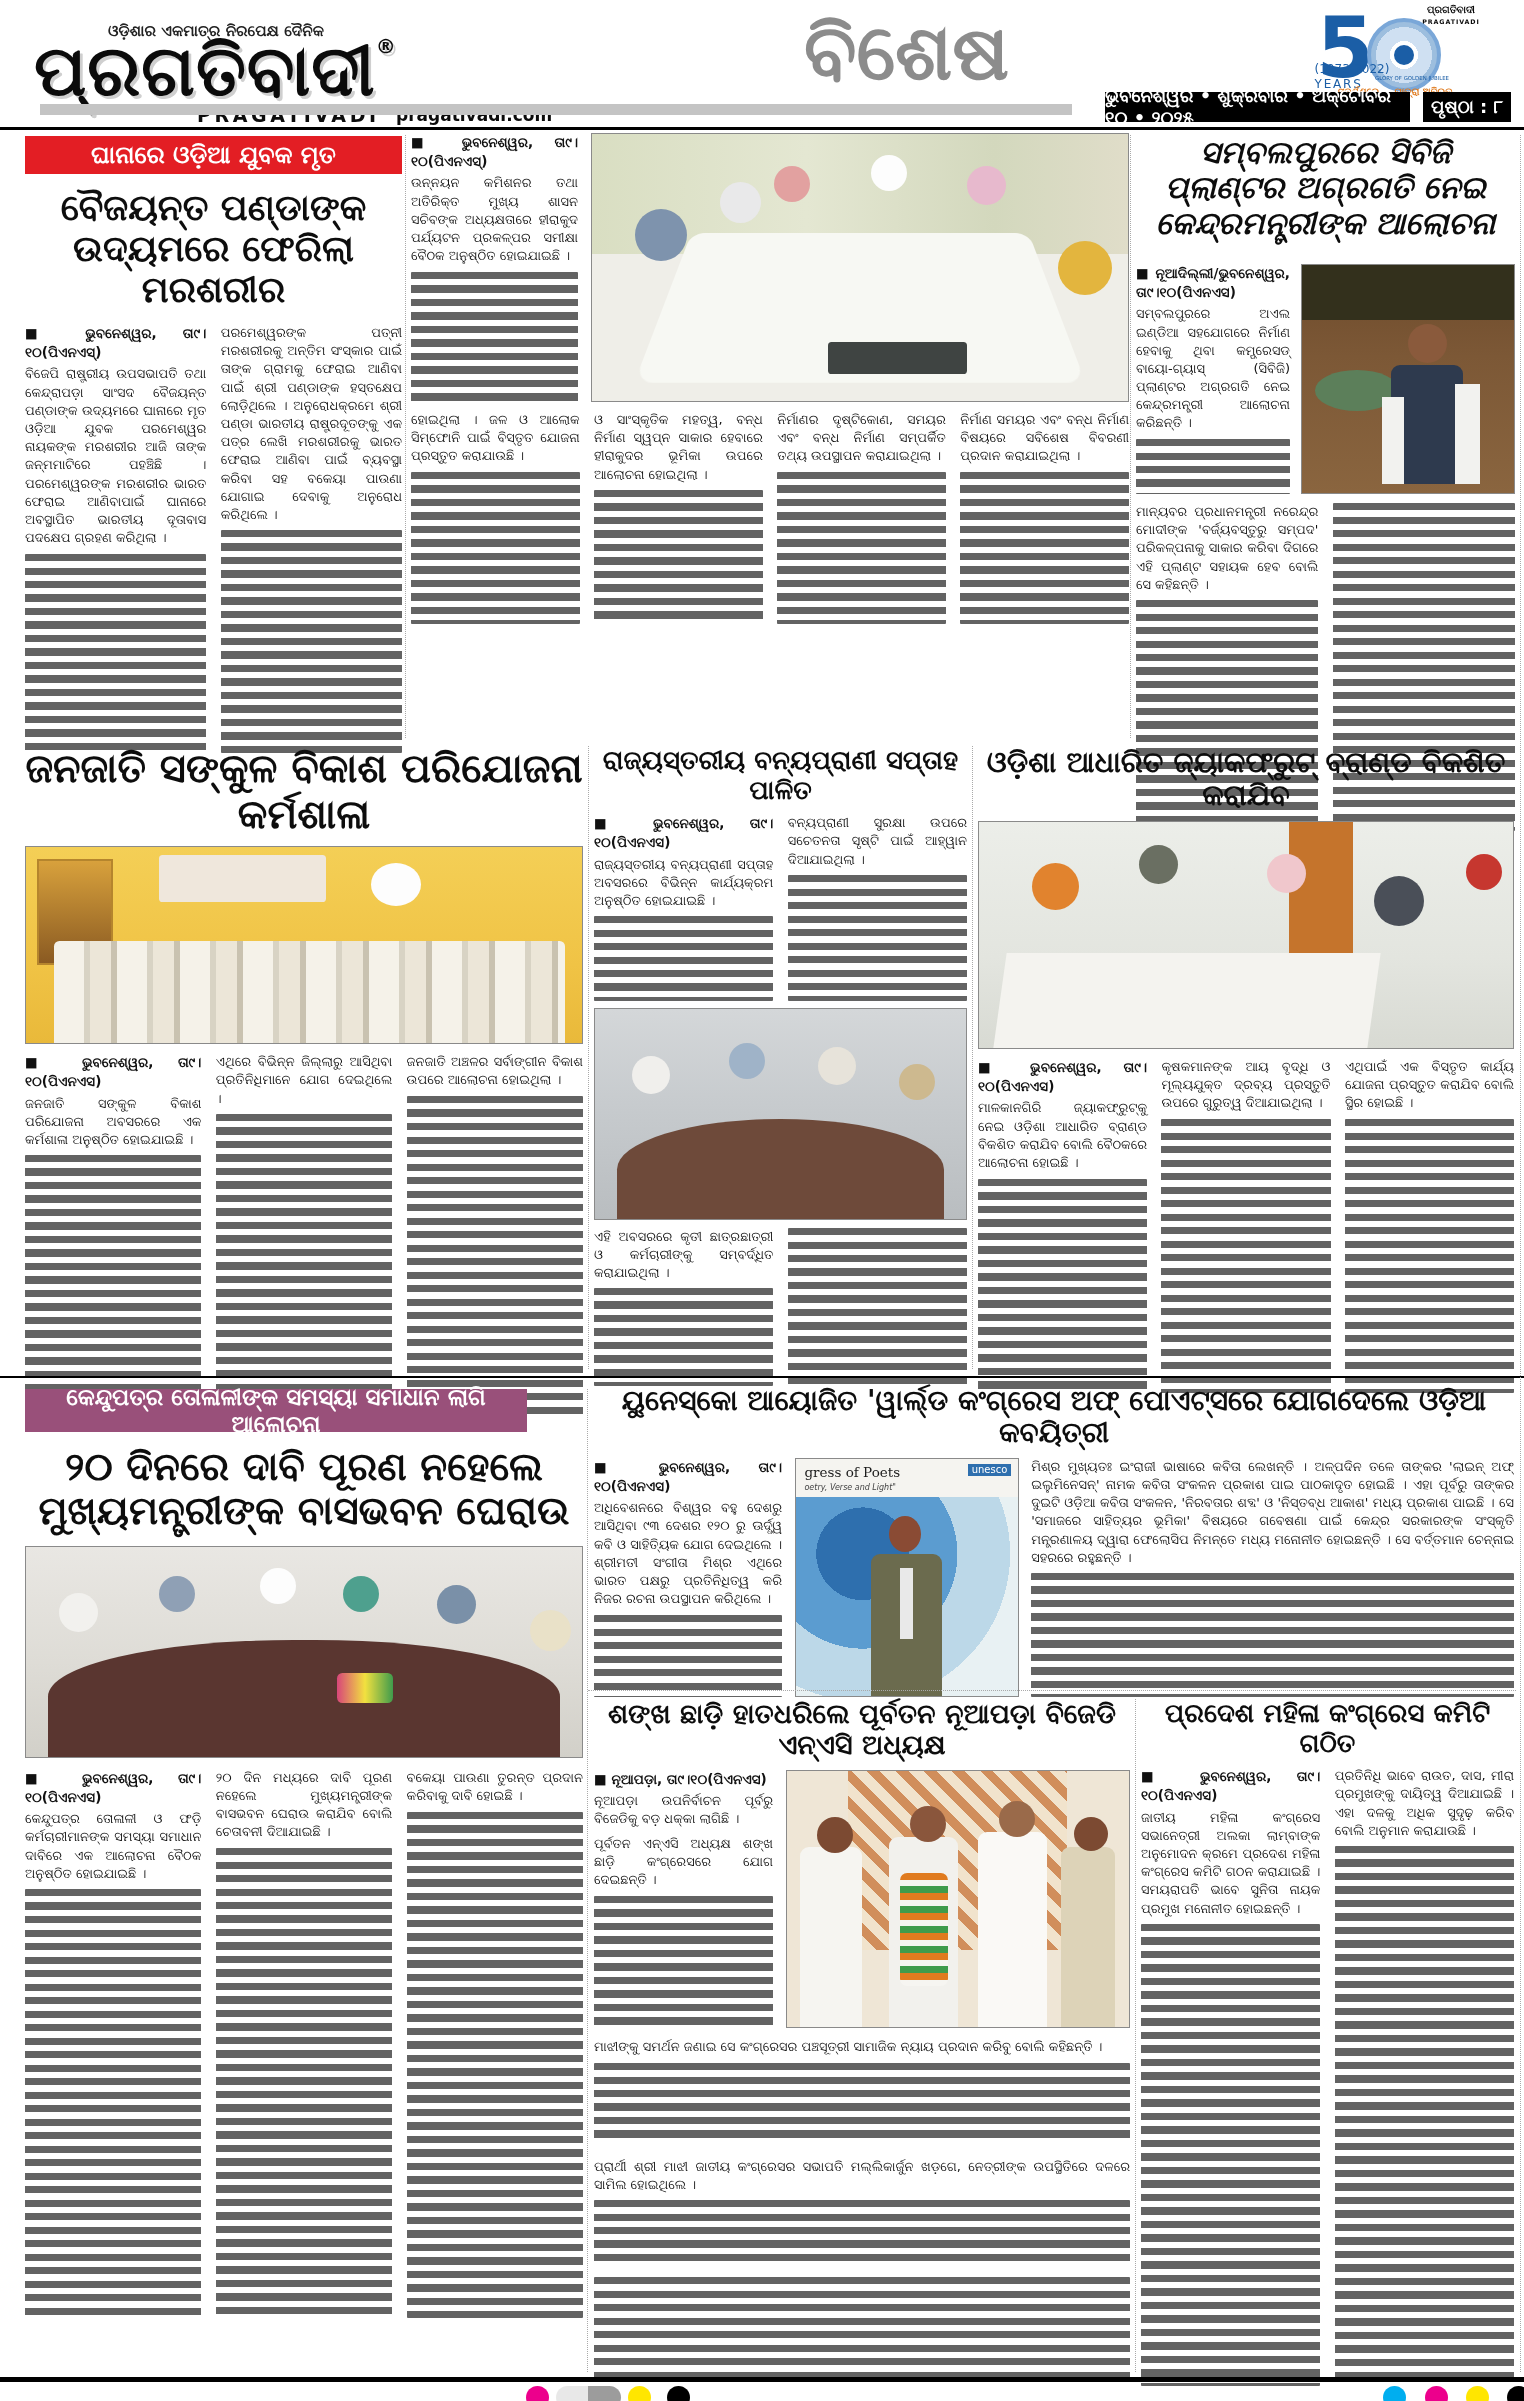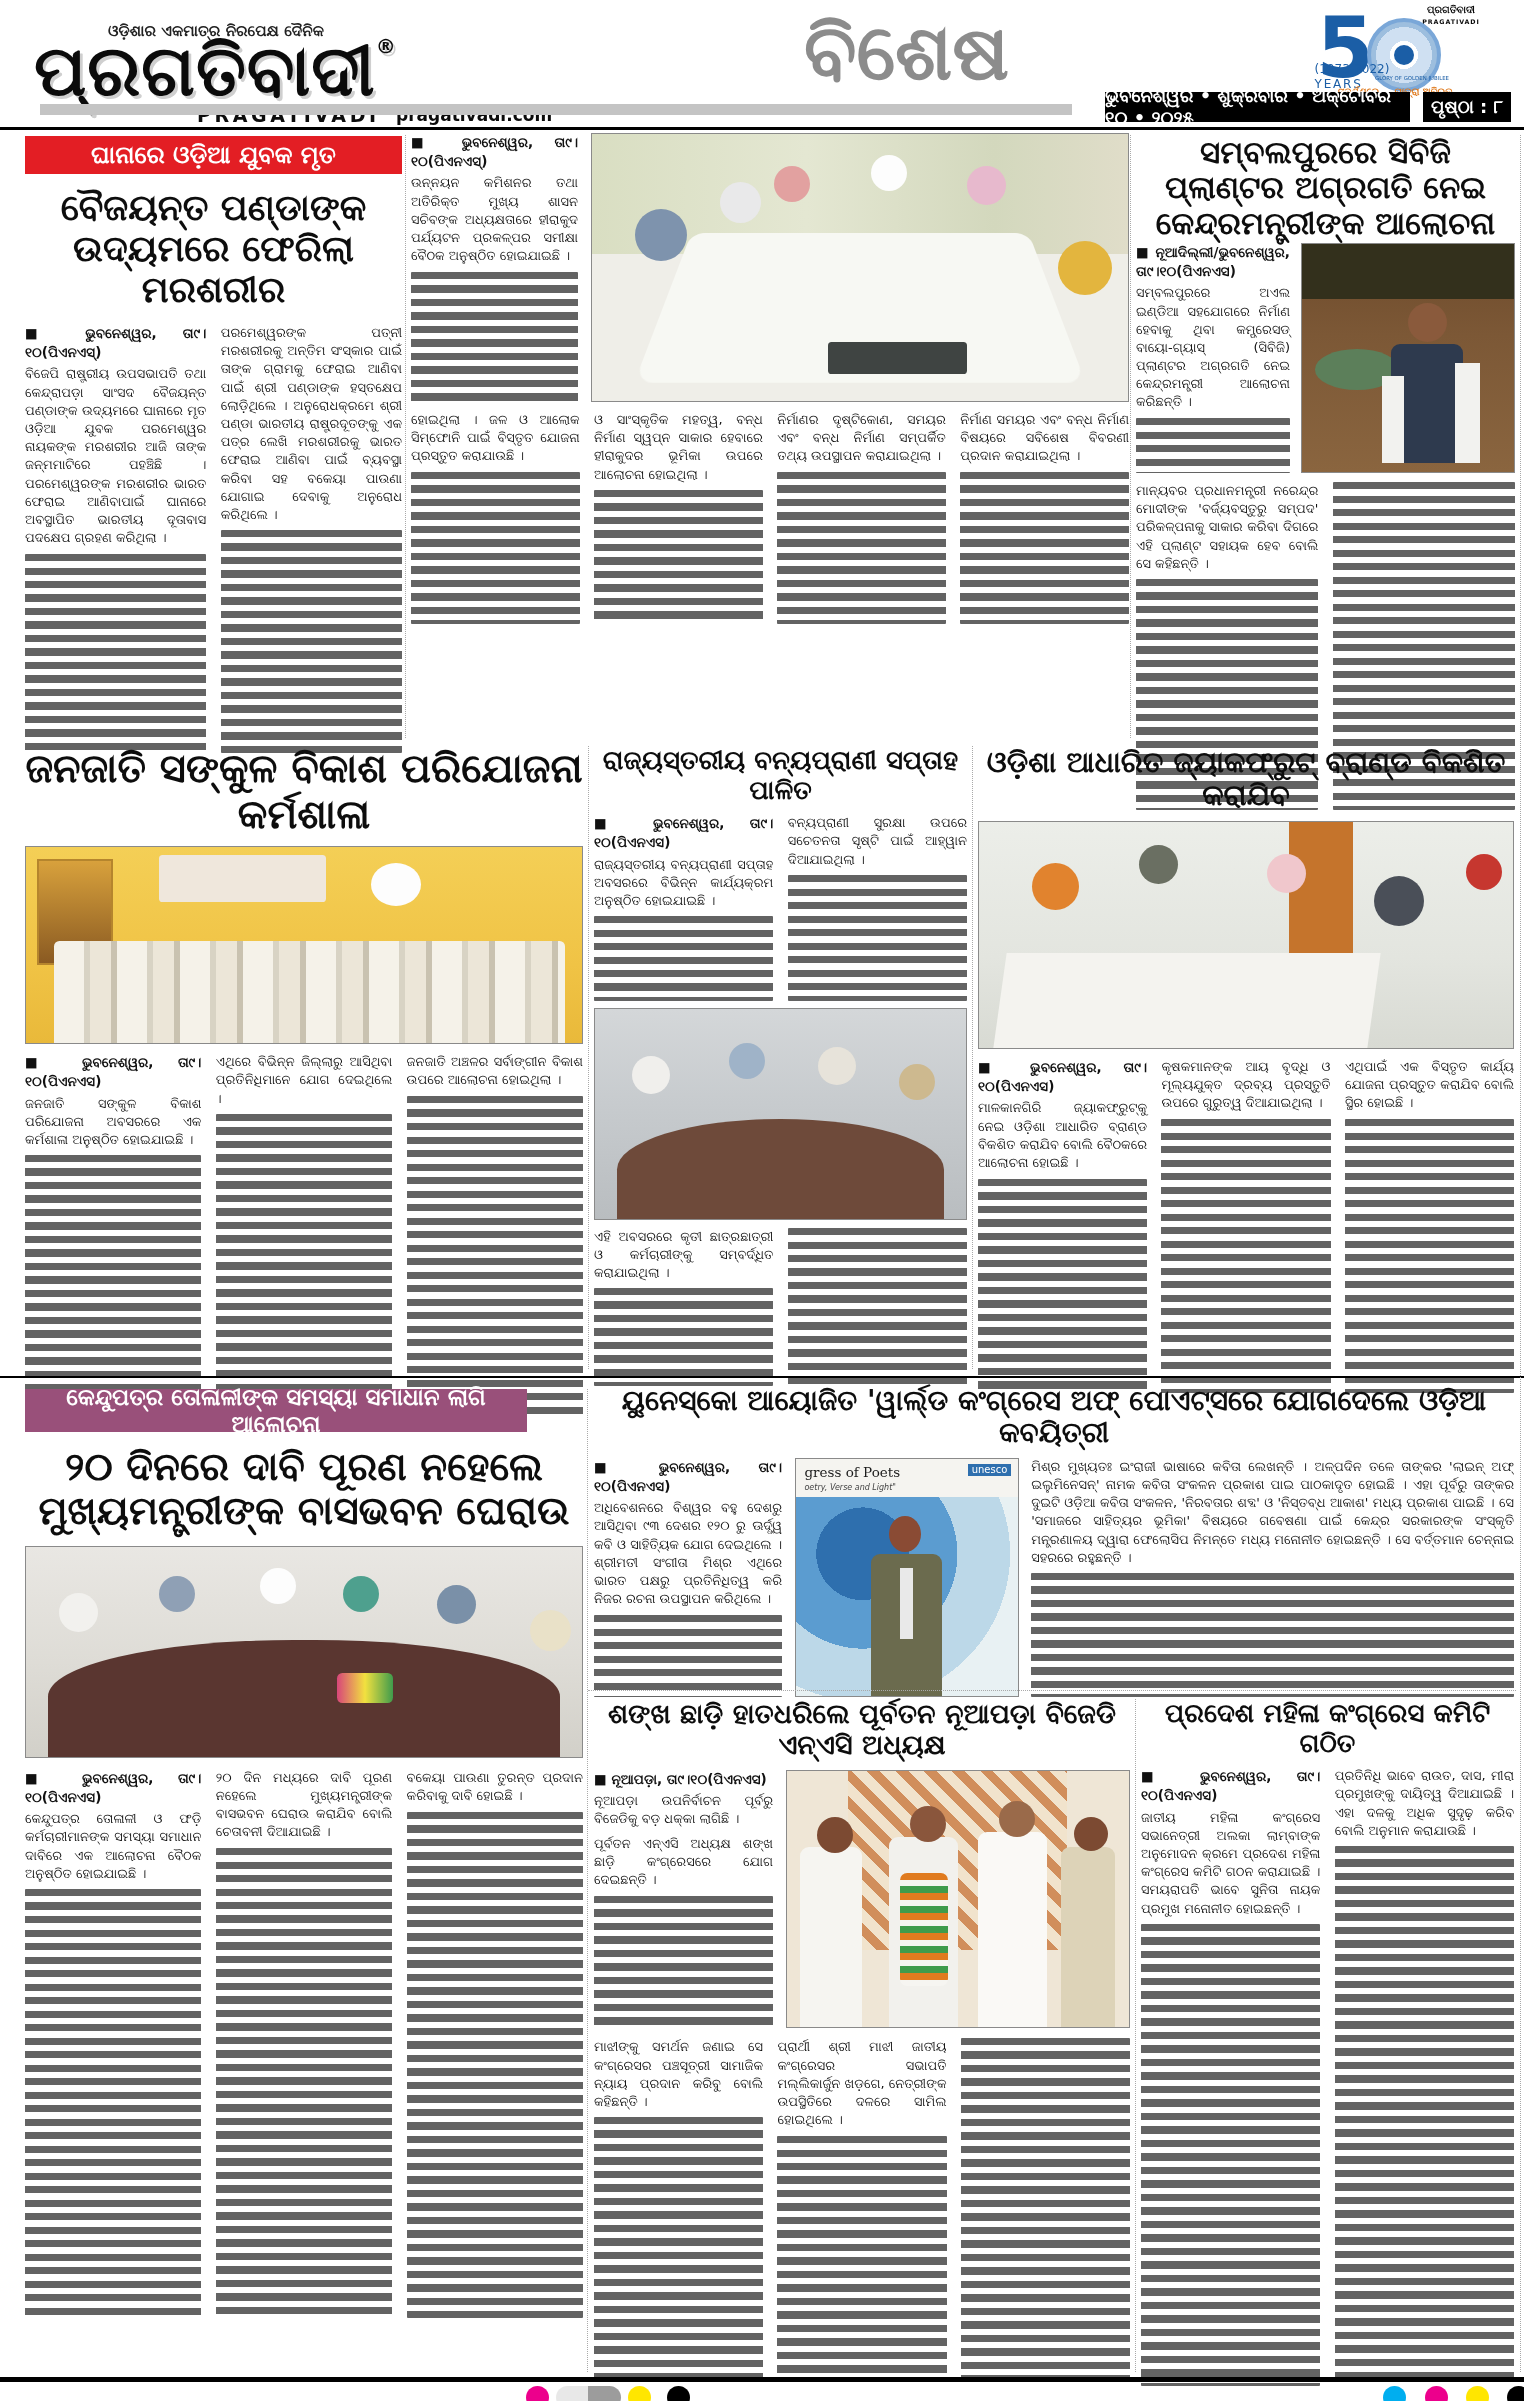--- a/index.html
+++ b/index.html
@@ -126,21 +126,21 @@
           <div class="gk"></div>
         </div>
       <div class="col">
           <div class="txt">ନିର୍ମାଣ ସମୟର ଏବଂ ବନ୍ଧ ନିର୍ମାଣ ବିଷୟରେ ସବିଶେଷ ବିବରଣୀ ପ୍ରଦାନ କରାଯାଇଥିଲା ।</div>
           <div class="gk"></div>
         </div>
     </div>
   </div>
 
   <div class="art" style="left:1136px;top:135px;width:379px;height:601px;">
-    <div class="hl" style="font-size:31px;margin-bottom:2px;">ସମ୍ବଲପୁରରେ ସିବିଜି ପ୍ଲାଣ୍ଟର ଅଗ୍ରଗତି ନେଇ କେନ୍ଦ୍ରମନ୍ତ୍ରୀଙ୍କ ଆଲୋଚନା</div>
+    <div class="hl" style="font-size:31px;margin-bottom:23px;font-style:italic;">ସମ୍ବଲପୁରରେ ସିବିଜି ପ୍ଲାଣ୍ଟର ଅଗ୍ରଗତି ନେଇ କେନ୍ଦ୍ରମନ୍ତ୍ରୀଙ୍କ ଆଲୋଚନା</div>
     <div style="display:flex;gap:10.8px;height:230px;">
       <div class="col" style="flex:0 0 154px;">
         <div class="byl">■ ନୂଆଦିଲ୍ଲୀ/ଭୁବନେଶ୍ୱର, ତା୯।୧୦(ପିଏନଏସ)</div>
         <div class="txt">ସମ୍ବଲପୁରରେ ଅଏଲ ଇଣ୍ଡିଆ ସହଯୋଗରେ ନିର୍ମାଣ ହେବାକୁ ଥିବା କମ୍ପ୍ରେସଡ୍ ବାୟୋ-ଗ୍ୟାସ୍ (ସିବିଜି) ପ୍ଲାଣ୍ଟର ଅଗ୍ରଗତି ନେଇ କେନ୍ଦ୍ରମନ୍ତ୍ରୀ ଆଲୋଚନା କରିଛନ୍ତି ।</div>
         <div class="gk"></div>
       </div>
       <div class="ph" style="flex:1;">
         <div style="inset:0;background:linear-gradient(#6d4a2b,#7c5836 40%,#8a653f);"></div>
         <div style="left:0;top:0;right:0;height:24%;background:#33301c;"></div>
         <div style="left:6%;top:46%;width:40%;height:18%;background:#5c7f5a;border-radius:50%;"></div>
@@ -324,21 +324,21 @@
         <div style="left:30%;top:26%;width:20%;height:74%;background:#f2f1ed;border-radius:9px 9px 0 0;"></div>
         <div style="left:33%;top:40%;width:14%;height:44%;background:repeating-linear-gradient(#e07b1f 0 7.2px,#f6f5f1 7.2px 12.6px,#3f9b4c 12.6px 20px);border-radius:7.2px;"></div>
         <div style="left:56%;top:24%;width:20%;height:76%;background:#faf9f6;border-radius:9px 9px 0 0;"></div>
         <div style="left:80%;top:30%;width:16%;height:70%;background:#ddd3b8;border-radius:9px 9px 0 0;"></div>
         <div class="pp" style="left:9%;top:18%;width:36px;height:36px;background:#7c4a32;"></div>
         <div class="pp" style="left:36%;top:14%;width:36px;height:36px;background:#8a563c;"></div>
         <div class="pp" style="left:62%;top:12%;width:36px;height:36px;background:#9a6a4a;"></div>
         <div class="pp" style="left:84%;top:18%;width:34px;height:34px;background:#7c4a32;"></div>
       </div>
     </div>
-    <div class="cols" style="height:344px;margin-top:10.8px;">
+    <div class="cols" style="height:344px;margin-top:10.8px;flex-direction:column;">
       <div class="col">
           <div class="txt">ମାଝୀଙ୍କୁ ସମର୍ଥନ ଜଣାଇ ସେ କଂଗ୍ରେସର ପଞ୍ଚସୂତ୍ରୀ ସାମାଜିକ ନ୍ୟାୟ ପ୍ରଦାନ କରିବୁ ବୋଲି କହିଛନ୍ତି ।</div>
           <div class="gk"></div>
         </div>
       <div class="col">
           <div class="txt">ପ୍ରାର୍ଥୀ ଶ୍ରୀ ମାଝୀ ଜାତୀୟ କଂଗ୍ରେସର ସଭାପତି ମଲ୍ଲିକାର୍ଜୁନ ଖଡ଼ଗେ, ନେତ୍ରୀଙ୍କ ଉପସ୍ଥିତିରେ ଦଳରେ ସାମିଲ ହୋଇଥିଲେ ।</div>
           <div class="gk"></div>
         </div>
       <div class="col">
           <div class="gk"></div>

